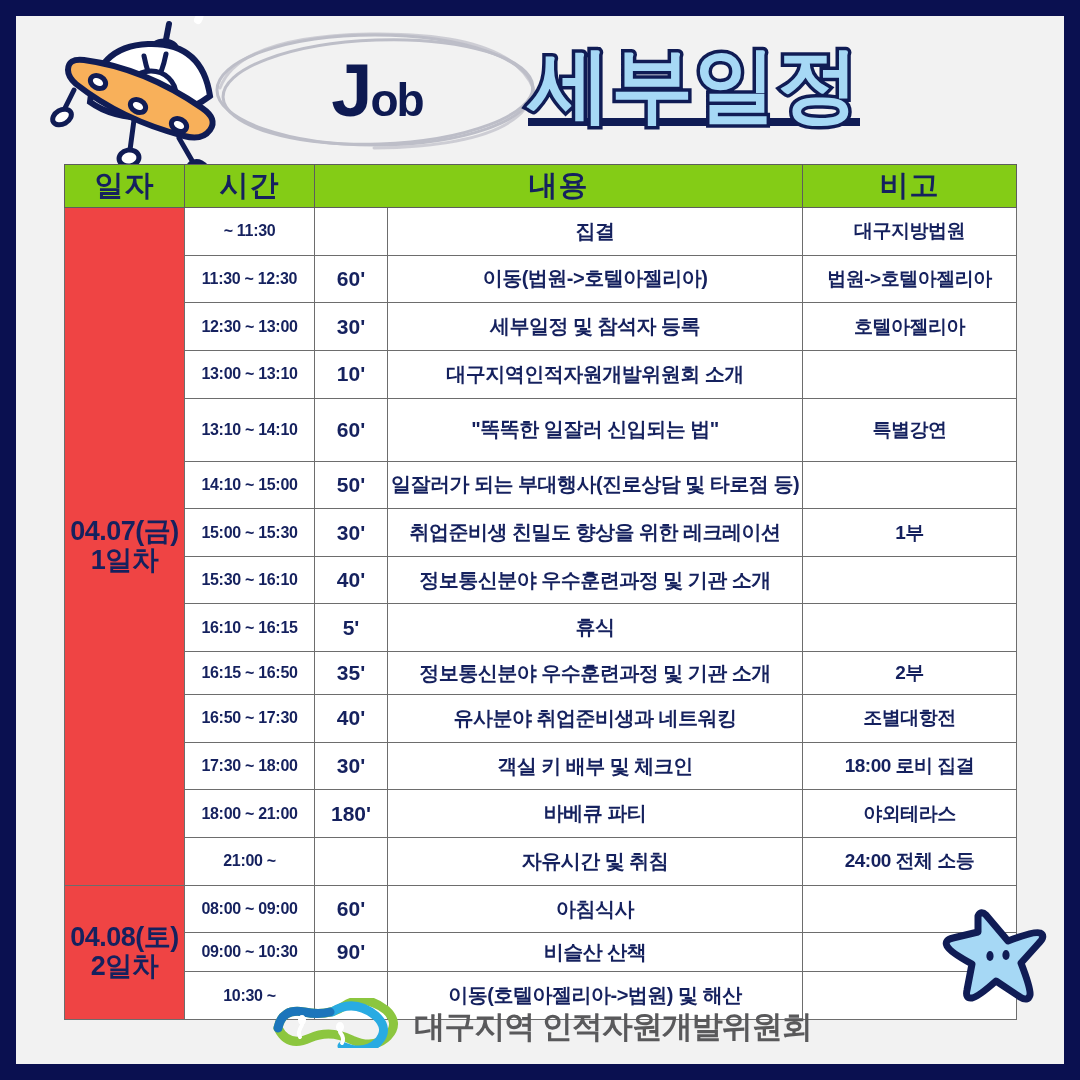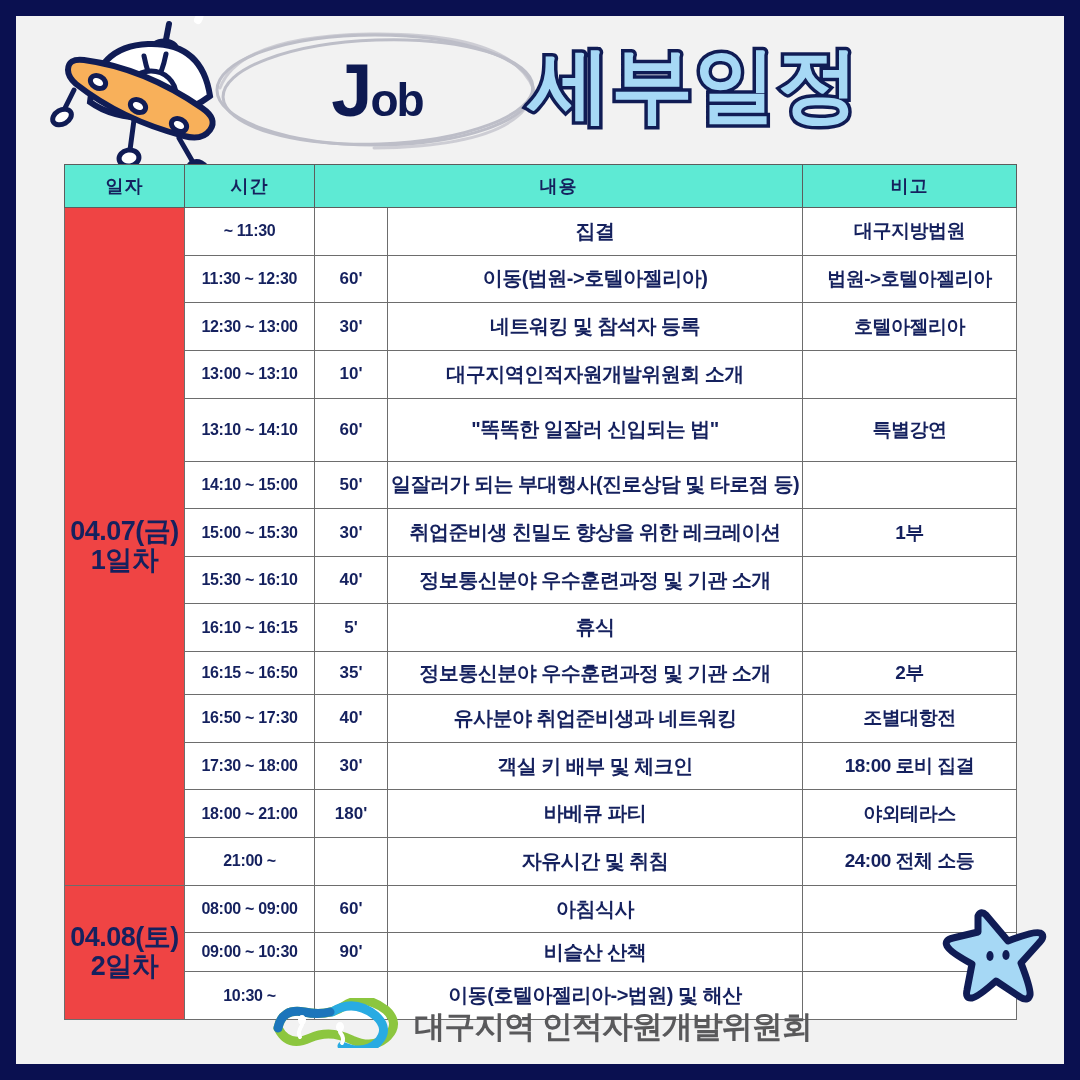--- a/index.html
+++ b/index.html
@@ -34,55 +34,56 @@
   }
   .logo-text .ob{font-size:46px;position:relative;top:9px;letter-spacing:-2px;}
 
   .title-ko{
     position:absolute;left:512px;top:18px;
     font-size:82px;font-weight:bold;letter-spacing:1px;
     color:#a6d8f5;
     -webkit-text-stroke:7px #101c55;
     paint-order:stroke fill;
     line-height:1.25;
+    text-decoration:underline;
   }
 
   
   .tbl-wrap{position:absolute;left:48px;top:148px;width:952px;}
   table{border-collapse:collapse;width:952px;table-layout:fixed;}
   col.c-date{width:120px;}
   col.c-time{width:130px;}
   col.c-dur{width:73px;}
   col.c-cont{width:415px;}
   col.c-rem{width:214px;}
 
   th,td{
     border:1px solid #6d6d6d;
     color:#15215e;
     text-align:center;
     font-weight:bold;
     vertical-align:middle;
     padding:0 2px;
   }
   thead th{
-    background:#5eead4;
+    background:#84cc16;
     height:42px;
-    font-size:18px;
+    font-size:29px;
     letter-spacing:1px;
     border-color:#5d5d5d;
   }
   td{background:#ffffff;font-size:19px;}
   td.date-cell{
     background:#ef4444;
     font-size:27px;
     line-height:1.08;
     letter-spacing:-0.5px;
   }
   td.time{font-size:16px;letter-spacing:-0.3px;}
-  td.dur{font-size:17px;}
+  td.dur{font-size:21px;}
   td.cont{font-size:20px;letter-spacing:-0.5px;}
   td.rem{font-size:19px;letter-spacing:-0.5px;}
 
   
   .footer{
     position:absolute;left:0;bottom:16px;width:1048px;height:56px;
     display:flex;align-items:flex-end;justify-content:center;gap:14px;
   }
   .foot-logo{width:132px;height:50px;flex:none;}
   .foot-text{
@@ -174,21 +175,21 @@
           </tr>
           <tr style="height: 47.6471px;">
             <td class="time">11:30 ~ 12:30</td>
             <td class="dur">60'</td>
             <td class="cont">이동(법원-&gt;호텔아젤리아)</td>
             <td class="rem">법원-&gt;호텔아젤리아</td>
           </tr>
           <tr style="height: 47.6471px;">
             <td class="time">12:30 ~ 13:00</td>
             <td class="dur">30'</td>
-            <td class="cont">네트워킹 및 참석자 등록</td>
+            <td class="cont">세부일정 및 참석자 등록</td>
             <td class="rem">호텔아젤리아</td>
           </tr>
           <tr style="height: 47.6471px;">
             <td class="time">13:00 ~ 13:10</td>
             <td class="dur">10'</td>
             <td class="cont">대구지역인적자원개발위원회 소개</td>
             <td class="rem"></td>
           </tr>
           <tr style="height: 63px; margin-left: 44px;">
             <td class="time">13:10 ~ 14:10</td>

